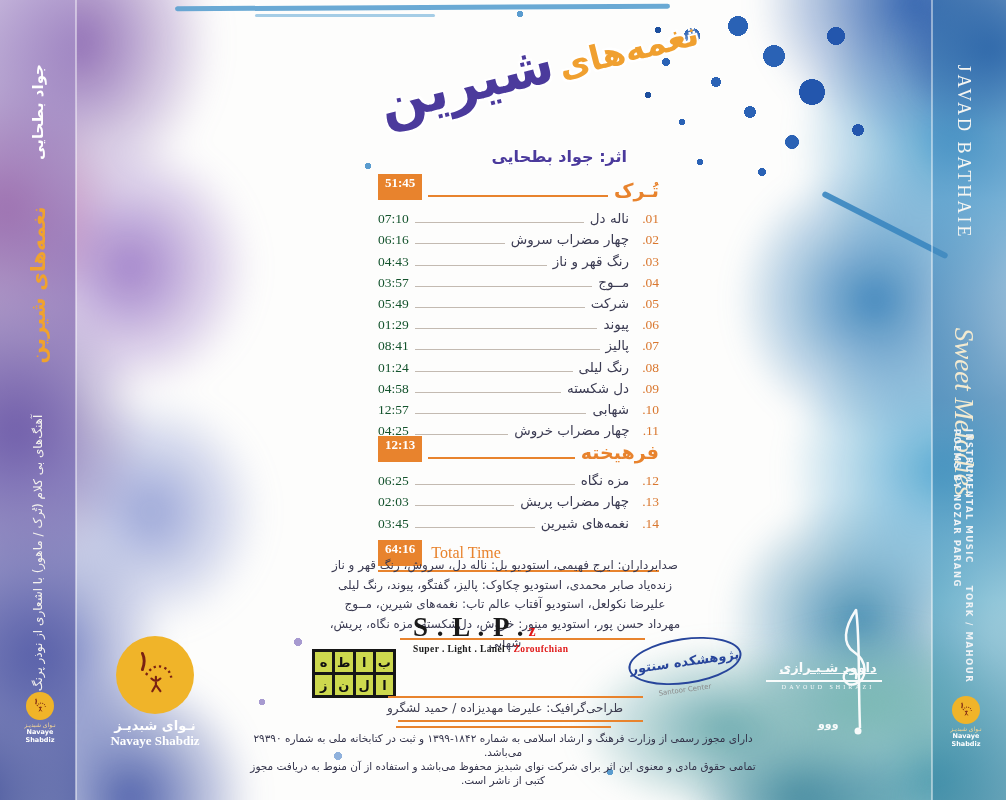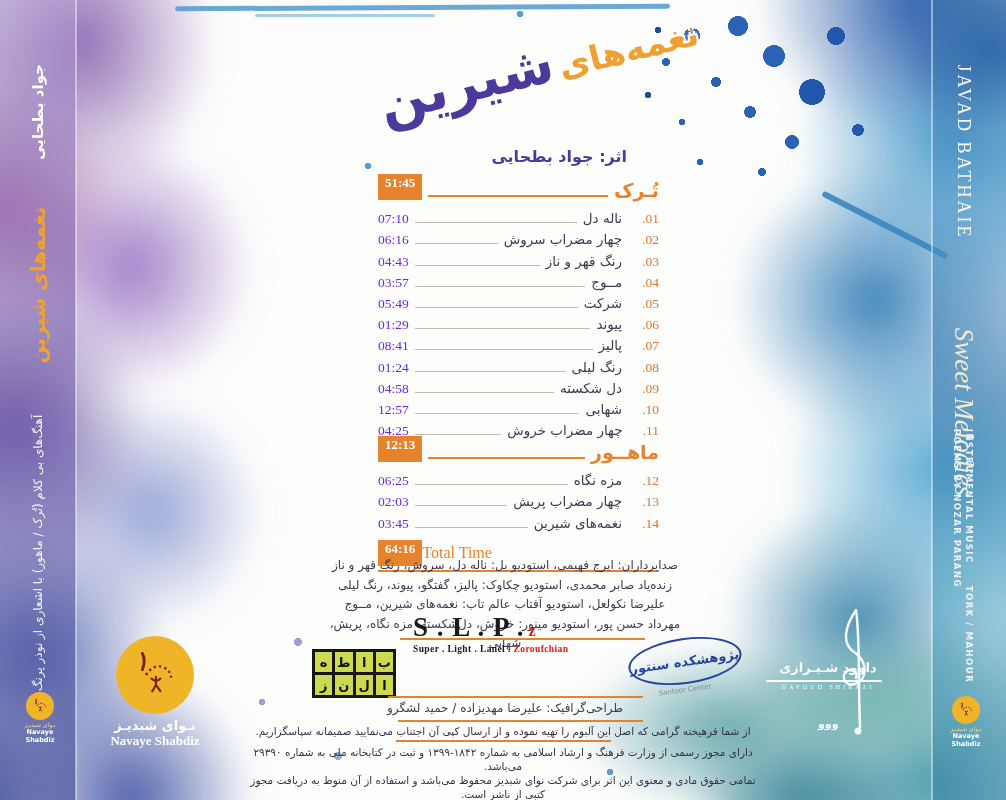--- a/index.html
+++ b/index.html
@@ -95,25 +95,25 @@
 
   
   .list{left:378px;top:181px;width:281px;}
   .sec-header{display:flex;direction:rtl;align-items:flex-end;height:19px;margin-bottom:6px;}
   .sec-name{color:#e8832d;font-weight:bold;font-size:19px;line-height:19px;}
   .sec-fill{flex:1;border-bottom:2px solid #e8832d;margin:0 6px 3px;}
   .time-box{background:#e8832d;color:#fff;font-family:"Liberation Serif",serif;font-weight:bold;
     font-size:13px;padding:1px 7px 9px;}
   .row{display:flex;direction:rtl;align-items:flex-end;height:21.2px;}
   .tnum{color:#d9772e;font-family:"Liberation Serif",serif;font-size:13.5px;}
-  .tname{color:#3b3b52;font-size:13.5px;margin-right:20px;}
+  .tname{color:#3b3b52;font-size:13.5px;margin-right:13px;}
   .tfill{flex:1;border-bottom:1px solid #c3bab1;margin:0 6px 4px;}
-  .ttime{color:#6d28d9;font-family:"Liberation Serif",serif;font-size:13.5px;}
+  .ttime{color:#14532d;font-family:"Liberation Serif",serif;font-size:13.5px;}
   .sec2{margin-top:4px;}
-  .total-row{display:flex;direction:ltr;align-items:center;gap:0;margin-top:8px;}
+  .total-row{display:flex;direction:ltr;align-items:center;gap:9px;margin-top:8px;}
   .total-label{color:#e8832d;font-family:"Liberation Serif",serif;font-size:16px;text-align:right;}
   .total-line{border-bottom:2px solid #e8832d;margin-top:4px;}
 
   
   .credits{left:320px;top:556px;width:370px;text-align:center;direction:rtl;
     font-size:12px;line-height:19.5px;color:#3b3b52;}
   .credits-line{left:400px;top:638px;width:245px;height:2px;background:#e8832d;}
   .design-line1{left:388px;top:696px;width:255px;height:2px;background:#e8832d;}
   .design-text{left:330px;top:701px;width:350px;text-align:center;direction:rtl;
     font-size:12px;color:#3d3d50;}
@@ -137,21 +137,21 @@
     transform:rotate(-8deg);display:flex;align-items:center;justify-content:center;margin:0 auto;}
   .santoor-fa{color:#27459b;font-weight:bold;font-size:13px;direction:rtl;transform:skewX(-6deg);}
   .santoor-en{color:#8a8a8a;font-size:7px;transform:rotate(-8deg);margin-top:2px;display:block;}
   .navaye{left:100px;top:636px;width:110px;text-align:center;}
   .navaye-circle{width:78px;height:78px;border-radius:50%;background:#f0b429;margin:0 auto;
     display:flex;align-items:center;justify-content:center;}
   .navaye-fa{color:#fff;font-weight:bold;font-size:13px;direction:rtl;margin-top:4px;}
   .navaye-en{color:#fff;font-family:"Liberation Serif",serif;font-weight:bold;font-size:13px;}
   .davoud{left:762px;top:612px;width:132px;height:140px;color:#fff;opacity:.95;}
   .davoud-fa{position:absolute;left:0;top:48px;width:100%;text-align:center;direction:rtl;
-    font-size:13px;letter-spacing:5px;font-weight:bold;}
+    font-size:13px;letter-spacing:5px;font-weight:bold;text-decoration:underline;}
   .davoud-line{position:absolute;left:4px;top:68px;width:116px;height:1.5px;background:#fff;}
   .davoud-en{position:absolute;left:0;top:72px;width:100%;text-align:center;
     font-size:6px;letter-spacing:3px;font-family:"Liberation Serif",serif;}
   .davoud-mark{position:absolute;left:56px;top:106px;font-size:11px;font-weight:bold;direction:rtl;}
   .davoud-clef{position:absolute;left:72px;top:-6px;}
   .mini-logo{width:56px;text-align:center;}
   .mini-circle{width:28px;height:28px;border-radius:50%;background:#f0b429;margin:0 auto;
     display:flex;align-items:center;justify-content:center;}
   .mini-fa{color:#f6d694;font-size:6px;direction:rtl;margin-top:1px;}
   .mini-en{color:#fff;font-size:6.5px;font-weight:bold;}
@@ -271,21 +271,21 @@
         <span class="tfill"></span>
         <span class="ttime">12:57</span>
       </div>
     <div class="row">
         <span><span class="tnum">11.</span><span class="tname">چهار مضراب خروش</span></span>
         <span class="tfill"></span>
         <span class="ttime">04:25</span>
       </div>
 
     <div class="sec-header sec2">
-      <span class="sec-name">ماهــور</span>
+      <span class="sec-name">فرهیخته</span>
       <span class="sec-fill"></span>
       <span class="time-box">12:13</span>
     </div>
     <div class="row">
         <span><span class="tnum">12.</span><span class="tname">مزه نگاه</span></span>
         <span class="tfill"></span>
         <span class="ttime">06:25</span>
       </div>
     <div class="row">
         <span><span class="tnum">13.</span><span class="tname">چهار مضراب پریش</span></span>
@@ -332,21 +332,20 @@
       <span class="santoor-fa">پژوهشکده سنتور</span>
     </div>
     <span class="santoor-en">Santoor Center</span>
   </div>
 
   <div class="abs design-line1"></div>
   <div class="abs design-text">طراحی‌گرافیک: علیرضا مهدیزاده / حمید لشگرو</div>
   <div class="abs design-line2"></div>
 
   <div class="abs notice">
-    <div>از شما فرهیخته گرامی که اصل این آلبوم را تهیه نموده و از ارسال کپی آن اجتناب می‌نمایید صمیمانه سپاسگزاریم.</div>
     <div class="notice-underline"></div>
     <div>دارای مجوز رسمی از وزارت فرهنگ و ارشاد اسلامی به شماره ۱۸۴۲-۱۳۹۹ و ثبت در کتابخانه ملی به شماره ۲۹۳۹۰ می‌باشد.</div>
     <div>تمامی حقوق مادی و معنوی این اثر برای شرکت نوای شبدیز محفوظ می‌باشد و استفاده از آن منوط به دریافت مجوز کتبی از ناشر است.</div>
   </div>
 
   <div class="abs navaye">
     <div class="navaye-circle">
       <svg viewBox="0 0 60 60" width="54" height="54">
           <path d="M16 6 q4 8 0 18" stroke="#7a2113" stroke-width="3.2" fill="none" stroke-linecap="round"></path>
           <path d="M20 30 q8 -12 18 -9 q9 3 10 12" stroke="#7a2113" stroke-width="2.6" fill="none" stroke-dasharray="2.5 3.5"></path>

